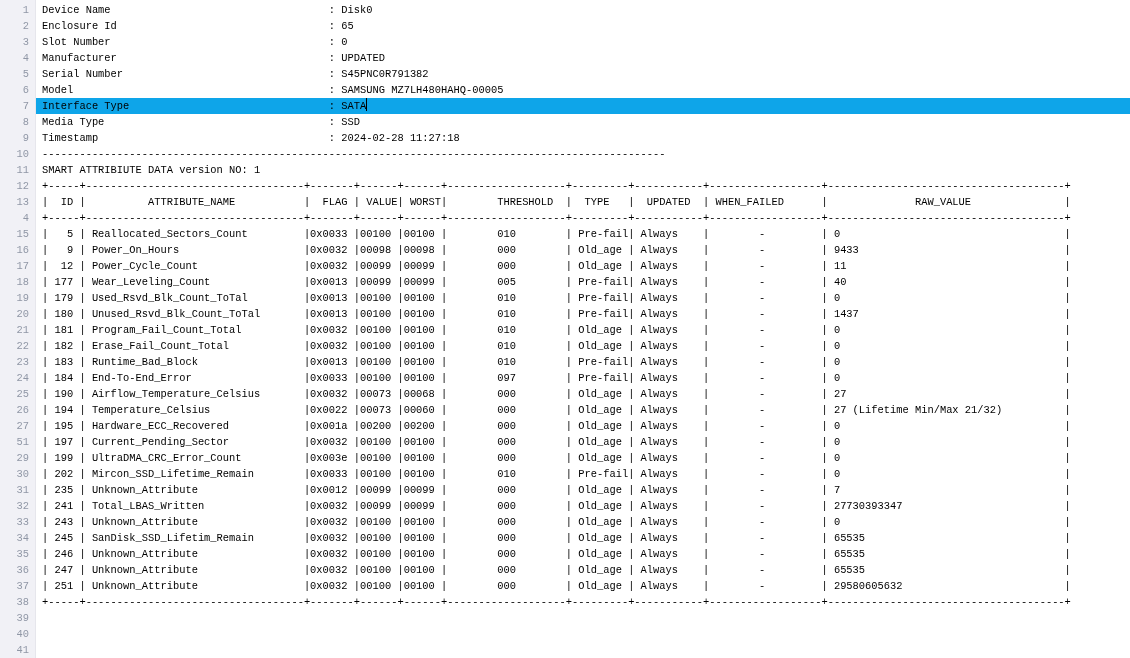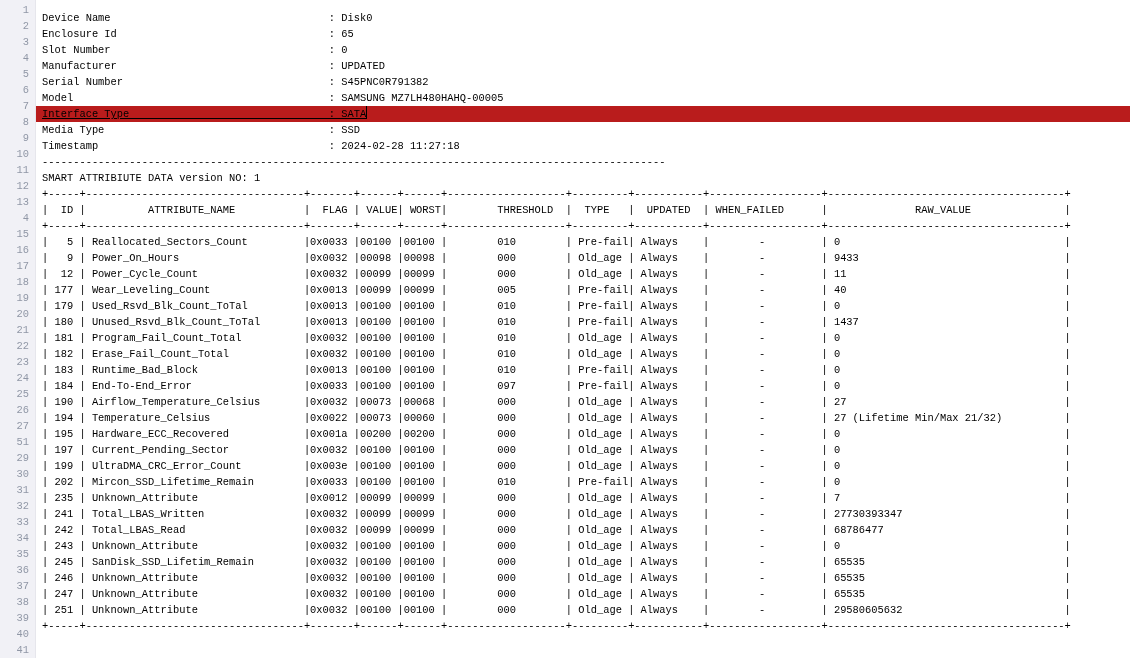--- a/index.html
+++ b/index.html
@@ -21,28 +21,28 @@
     padding:2px 6px 0 0;
     background:#f1f1f6;
     border-right:1px solid #e6e6ec;
     color:#9097a6;
     text-align:right;
   }
   .gln{height:16px;}
   .content{
     flex:1 1 auto;
     min-width:0;
-    padding-top:10px;
+    padding-top:2px;
   }
   .line{
     height:16px;
     white-space:pre;
     padding-left:6px;
   }
-  .line.current{background:#b91c1c;text-decoration:underline;}
+  .line.current{background:#0ea5e9;}
   .caret{
     display:inline-block;
     width:1px;height:13px;
     background:#000;
     vertical-align:-2px;
   }
 </style>
 </head>
 <body>
 
@@ -116,21 +116,20 @@
       <div class="line"><span>| 183 | Runtime_Bad_Block                 |0x0013 |00100 |00100 |        010        | Pre-fail| Always    |        -         | 0                                    |</span></div>
       <div class="line"><span>| 184 | End-To-End_Error                  |0x0033 |00100 |00100 |        097        | Pre-fail| Always    |        -         | 0                                    |</span></div>
       <div class="line"><span>| 190 | Airflow_Temperature_Celsius       |0x0032 |00073 |00068 |        000        | Old_age | Always    |        -         | 27                                   |</span></div>
       <div class="line"><span>| 194 | Temperature_Celsius               |0x0022 |00073 |00060 |        000        | Old_age | Always    |        -         | 27 (Lifetime Min/Max 21/32)          |</span></div>
       <div class="line"><span>| 195 | Hardware_ECC_Recovered            |0x001a |00200 |00200 |        000        | Old_age | Always    |        -         | 0                                    |</span></div>
       <div class="line"><span>| 197 | Current_Pending_Sector            |0x0032 |00100 |00100 |        000        | Old_age | Always    |        -         | 0                                    |</span></div>
       <div class="line"><span>| 199 | UltraDMA_CRC_Error_Count          |0x003e |00100 |00100 |        000        | Old_age | Always    |        -         | 0                                    |</span></div>
       <div class="line"><span>| 202 | Mircon_SSD_Lifetime_Remain        |0x0033 |00100 |00100 |        010        | Pre-fail| Always    |        -         | 0                                    |</span></div>
       <div class="line"><span>| 235 | Unknown_Attribute                 |0x0012 |00099 |00099 |        000        | Old_age | Always    |        -         | 7                                    |</span></div>
       <div class="line"><span>| 241 | Total_LBAS_Written                |0x0032 |00099 |00099 |        000        | Old_age | Always    |        -         | 27730393347                          |</span></div>
-      <div class="line"><span>| 242 | Total_LBAS_Read                   |0x0032 |00099 |00099 |        000        | Old_age | Always    |        -         | 68786477                             |</span></div>
       <div class="line"><span>| 243 | Unknown_Attribute                 |0x0032 |00100 |00100 |        000        | Old_age | Always    |        -         | 0                                    |</span></div>
       <div class="line"><span>| 245 | SanDisk_SSD_Lifetim_Remain        |0x0032 |00100 |00100 |        000        | Old_age | Always    |        -         | 65535                                |</span></div>
       <div class="line"><span>| 246 | Unknown_Attribute                 |0x0032 |00100 |00100 |        000        | Old_age | Always    |        -         | 65535                                |</span></div>
       <div class="line"><span>| 247 | Unknown_Attribute                 |0x0032 |00100 |00100 |        000        | Old_age | Always    |        -         | 65535                                |</span></div>
       <div class="line"><span>| 251 | Unknown_Attribute                 |0x0032 |00100 |00100 |        000        | Old_age | Always    |        -         | 29580605632                          |</span></div>
       <div class="line"><span>+-----+-----------------------------------+-------+------+------+-------------------+---------+-----------+------------------+--------------------------------------+</span></div>
     </div>
 </div>
 
 </body></html>

